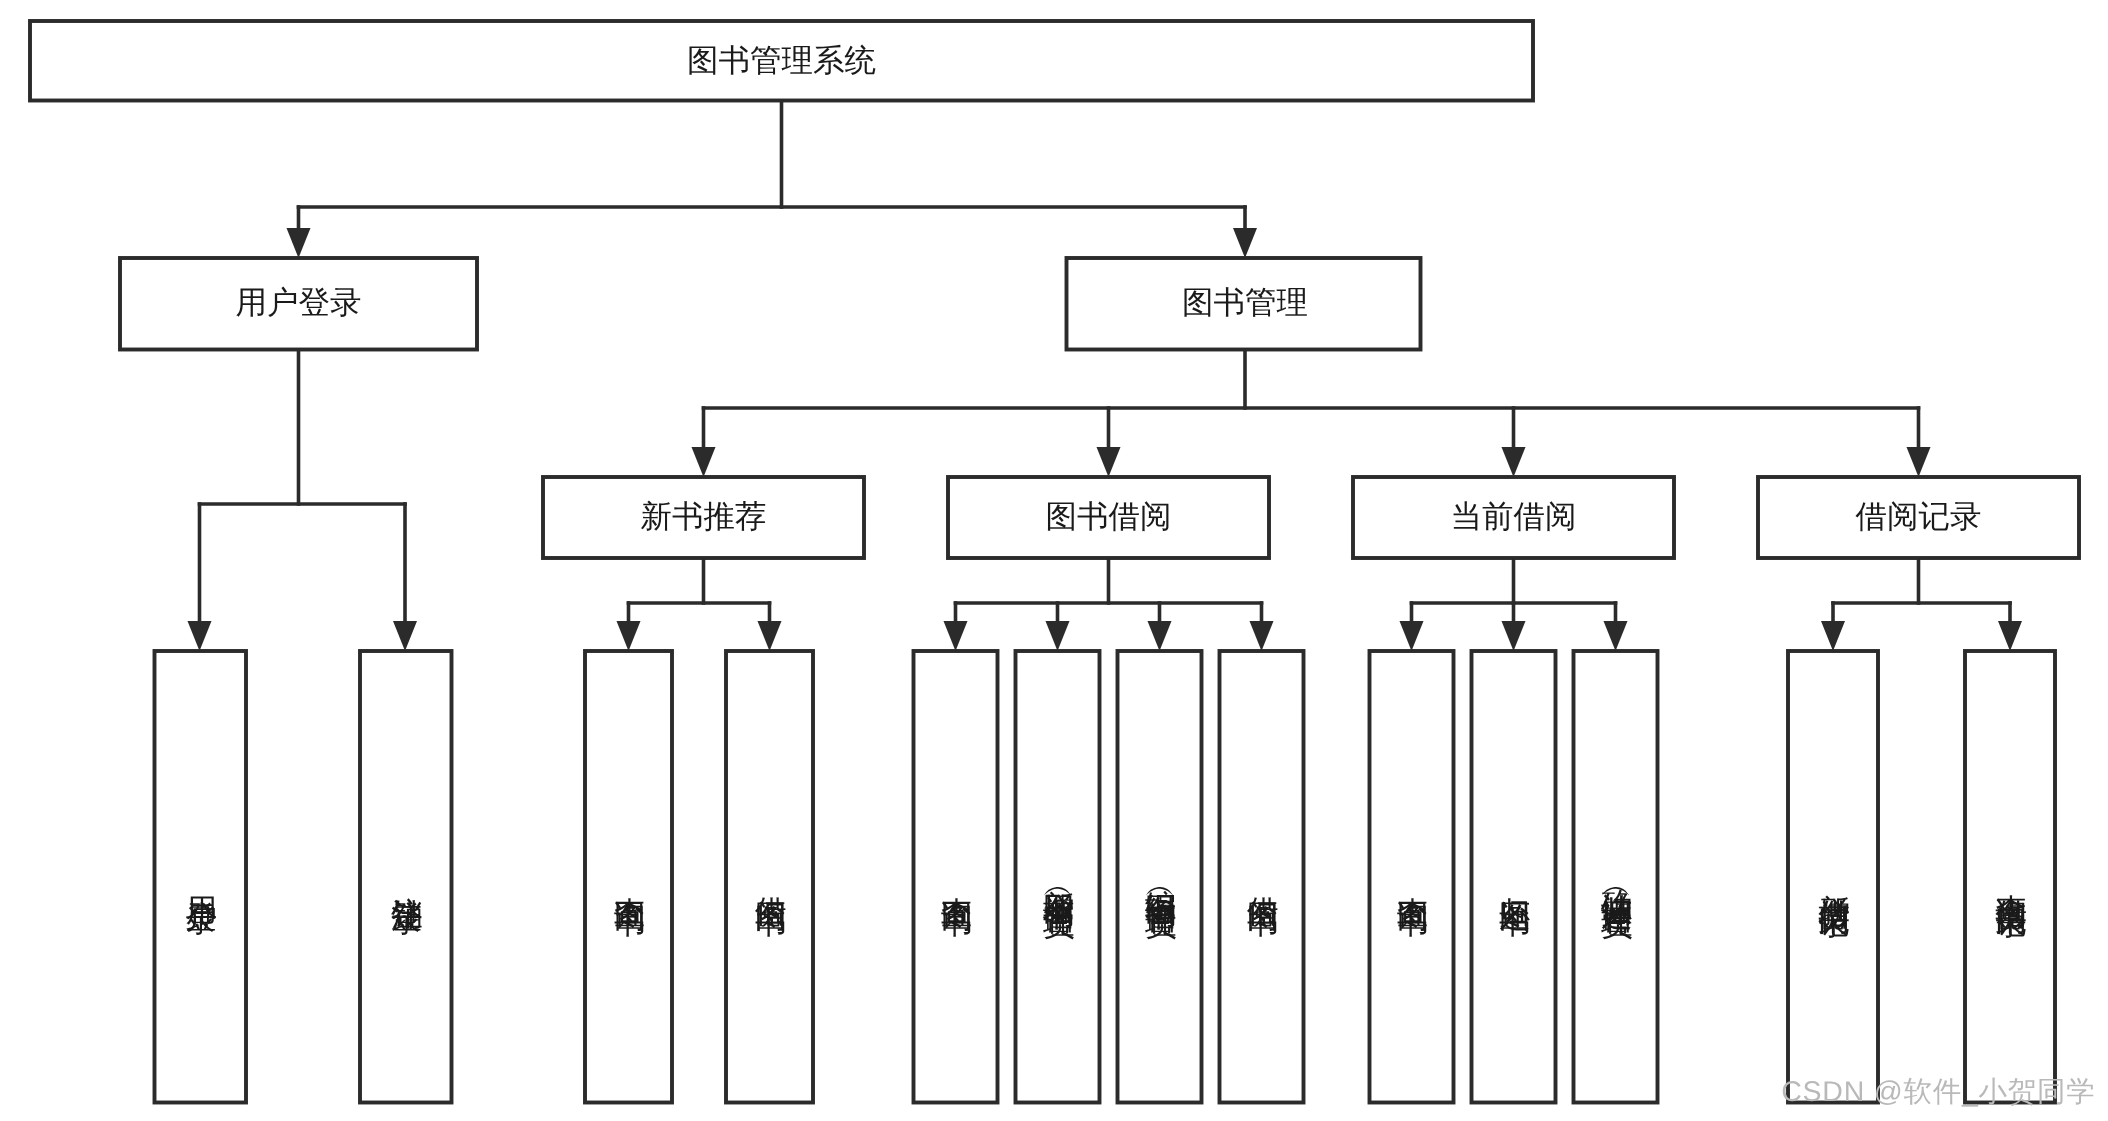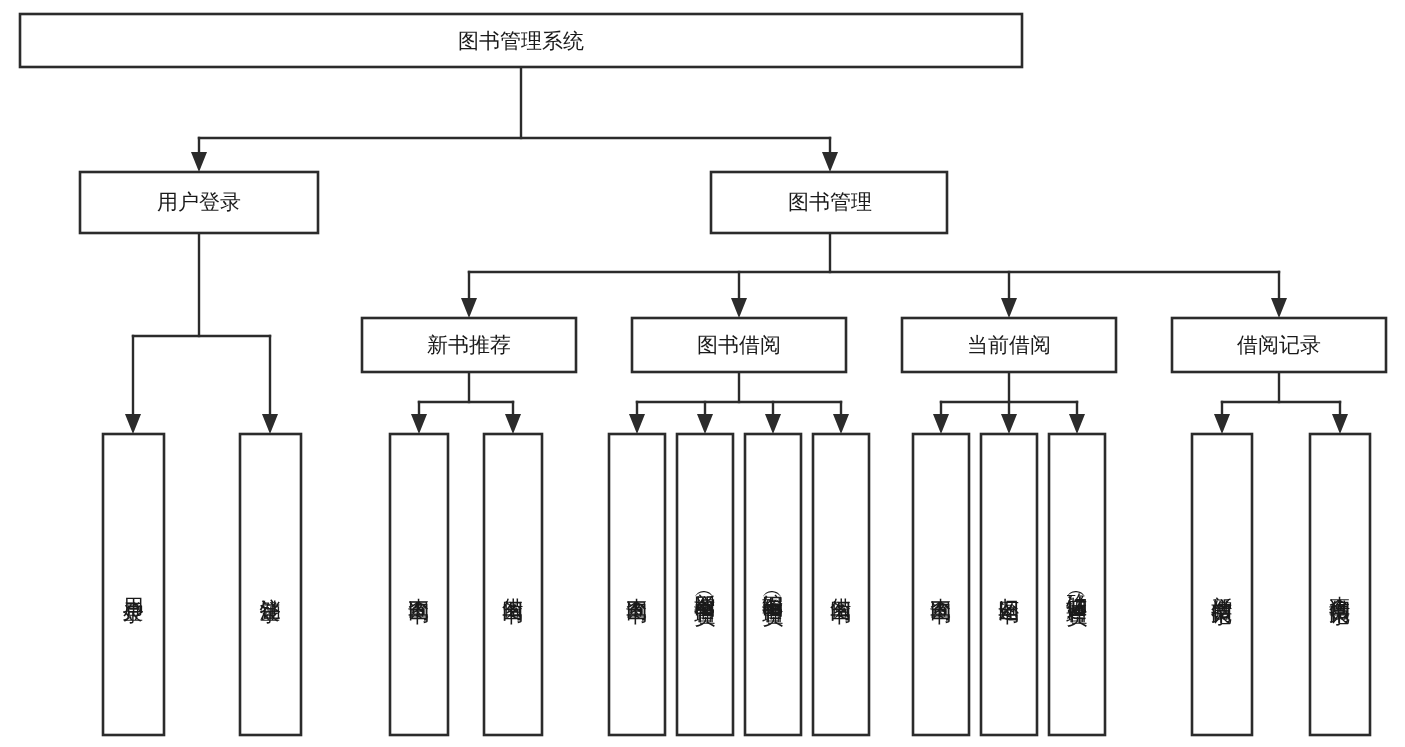--- a/index.html
+++ b/index.html
@@ -221,14 +221,15 @@
   <div class="node-label-v" style="left:913px; top:434px; width:56px; height:301px;">查询图书</div>
 
   <div class="node-label-v" style="left:981px; top:434px; width:56px; height:301px;">归还图书</div>
 
   <div class="node-label-v" style="left:1049px; top:434px; width:56px; height:301px;">确认归还（管理员）</div>
 
   <div class="node-label-v" style="left:1192px; top:434px; width:60px; height:301px;">新增借阅记录</div>
 
   <div class="node-label-v" style="left:1310px; top:434px; width:60px; height:301px;">查询借阅记录</div>
 
+  <div class="watermark">CSDN @软件_小贺同学</div>
 
 </div>
 
 </body></html>

